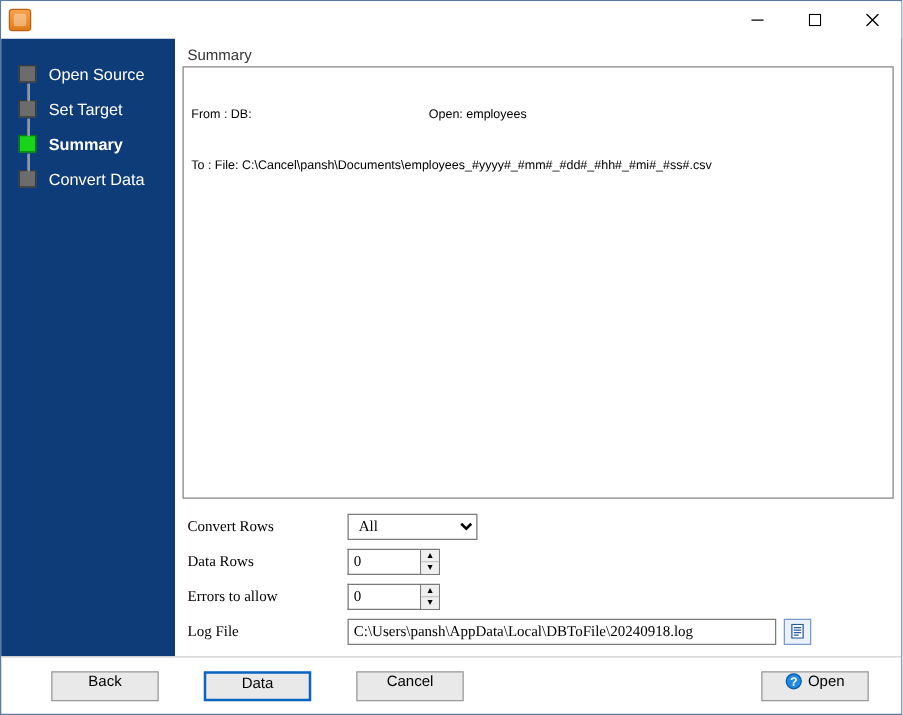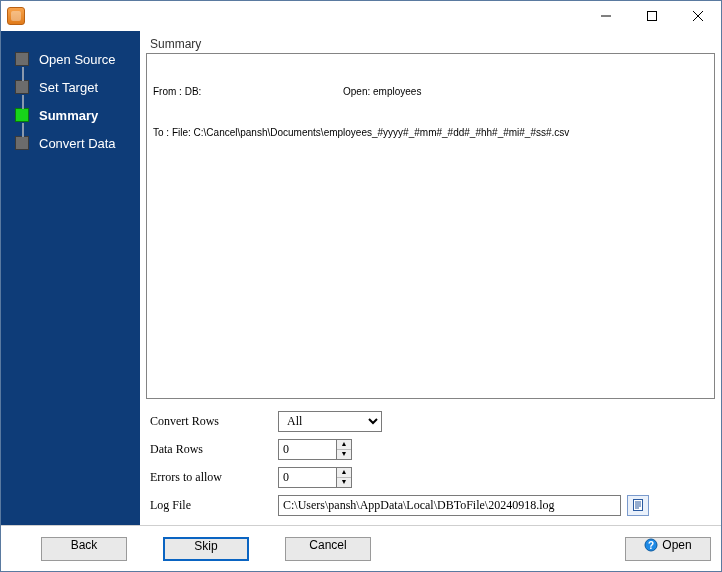--- a/index.html
+++ b/index.html
@@ -153,21 +153,21 @@
     display:inline-flex; align-items:flex-start; justify-content:center;
     padding: 0 10px;
     cursor: default;
   }
   .btn.primary {
     border:2px solid #0a64c2;
     background:#e9e9e9;
   }
   .btn.help svg { margin-right:4px; }
   .footer .btn { margin-right: 36px; }
-  .footer .btn:last-child { margin-right: 0; }
+  .footer .btn:last-child { margin-right: 16px; }
   .footer .left-group { display:flex; margin-left:30px;}
 </style>
 </head>
 <body>
 
 <div class="window">
 
   <div class="titlebar">
     <div class="app-icon"></div>
     <div class="title-text"></div>
@@ -267,21 +267,21 @@
       </div>
     </div>
   </div>
 
   <div class="footer">
     <div class="left-group">
       <div class="btn">
         <span>Back</span>
       </div>
       <div class="btn primary">
-        <span>Skip</span>
+        <span>Data</span>
       </div>
       <div class="btn">
         <span>Cancel</span>
       </div>
     </div>
     <div class="spacer"></div>
     <div class="btn help">
       <svg width="14" height="14">
         <circle cx="7" cy="7" r="6" fill="#1e8ae6" stroke="#0b5aa0"></circle>
         <text x="7" y="11" text-anchor="middle" font-size="10" fill="#fff" font-weight="bold">?</text>

